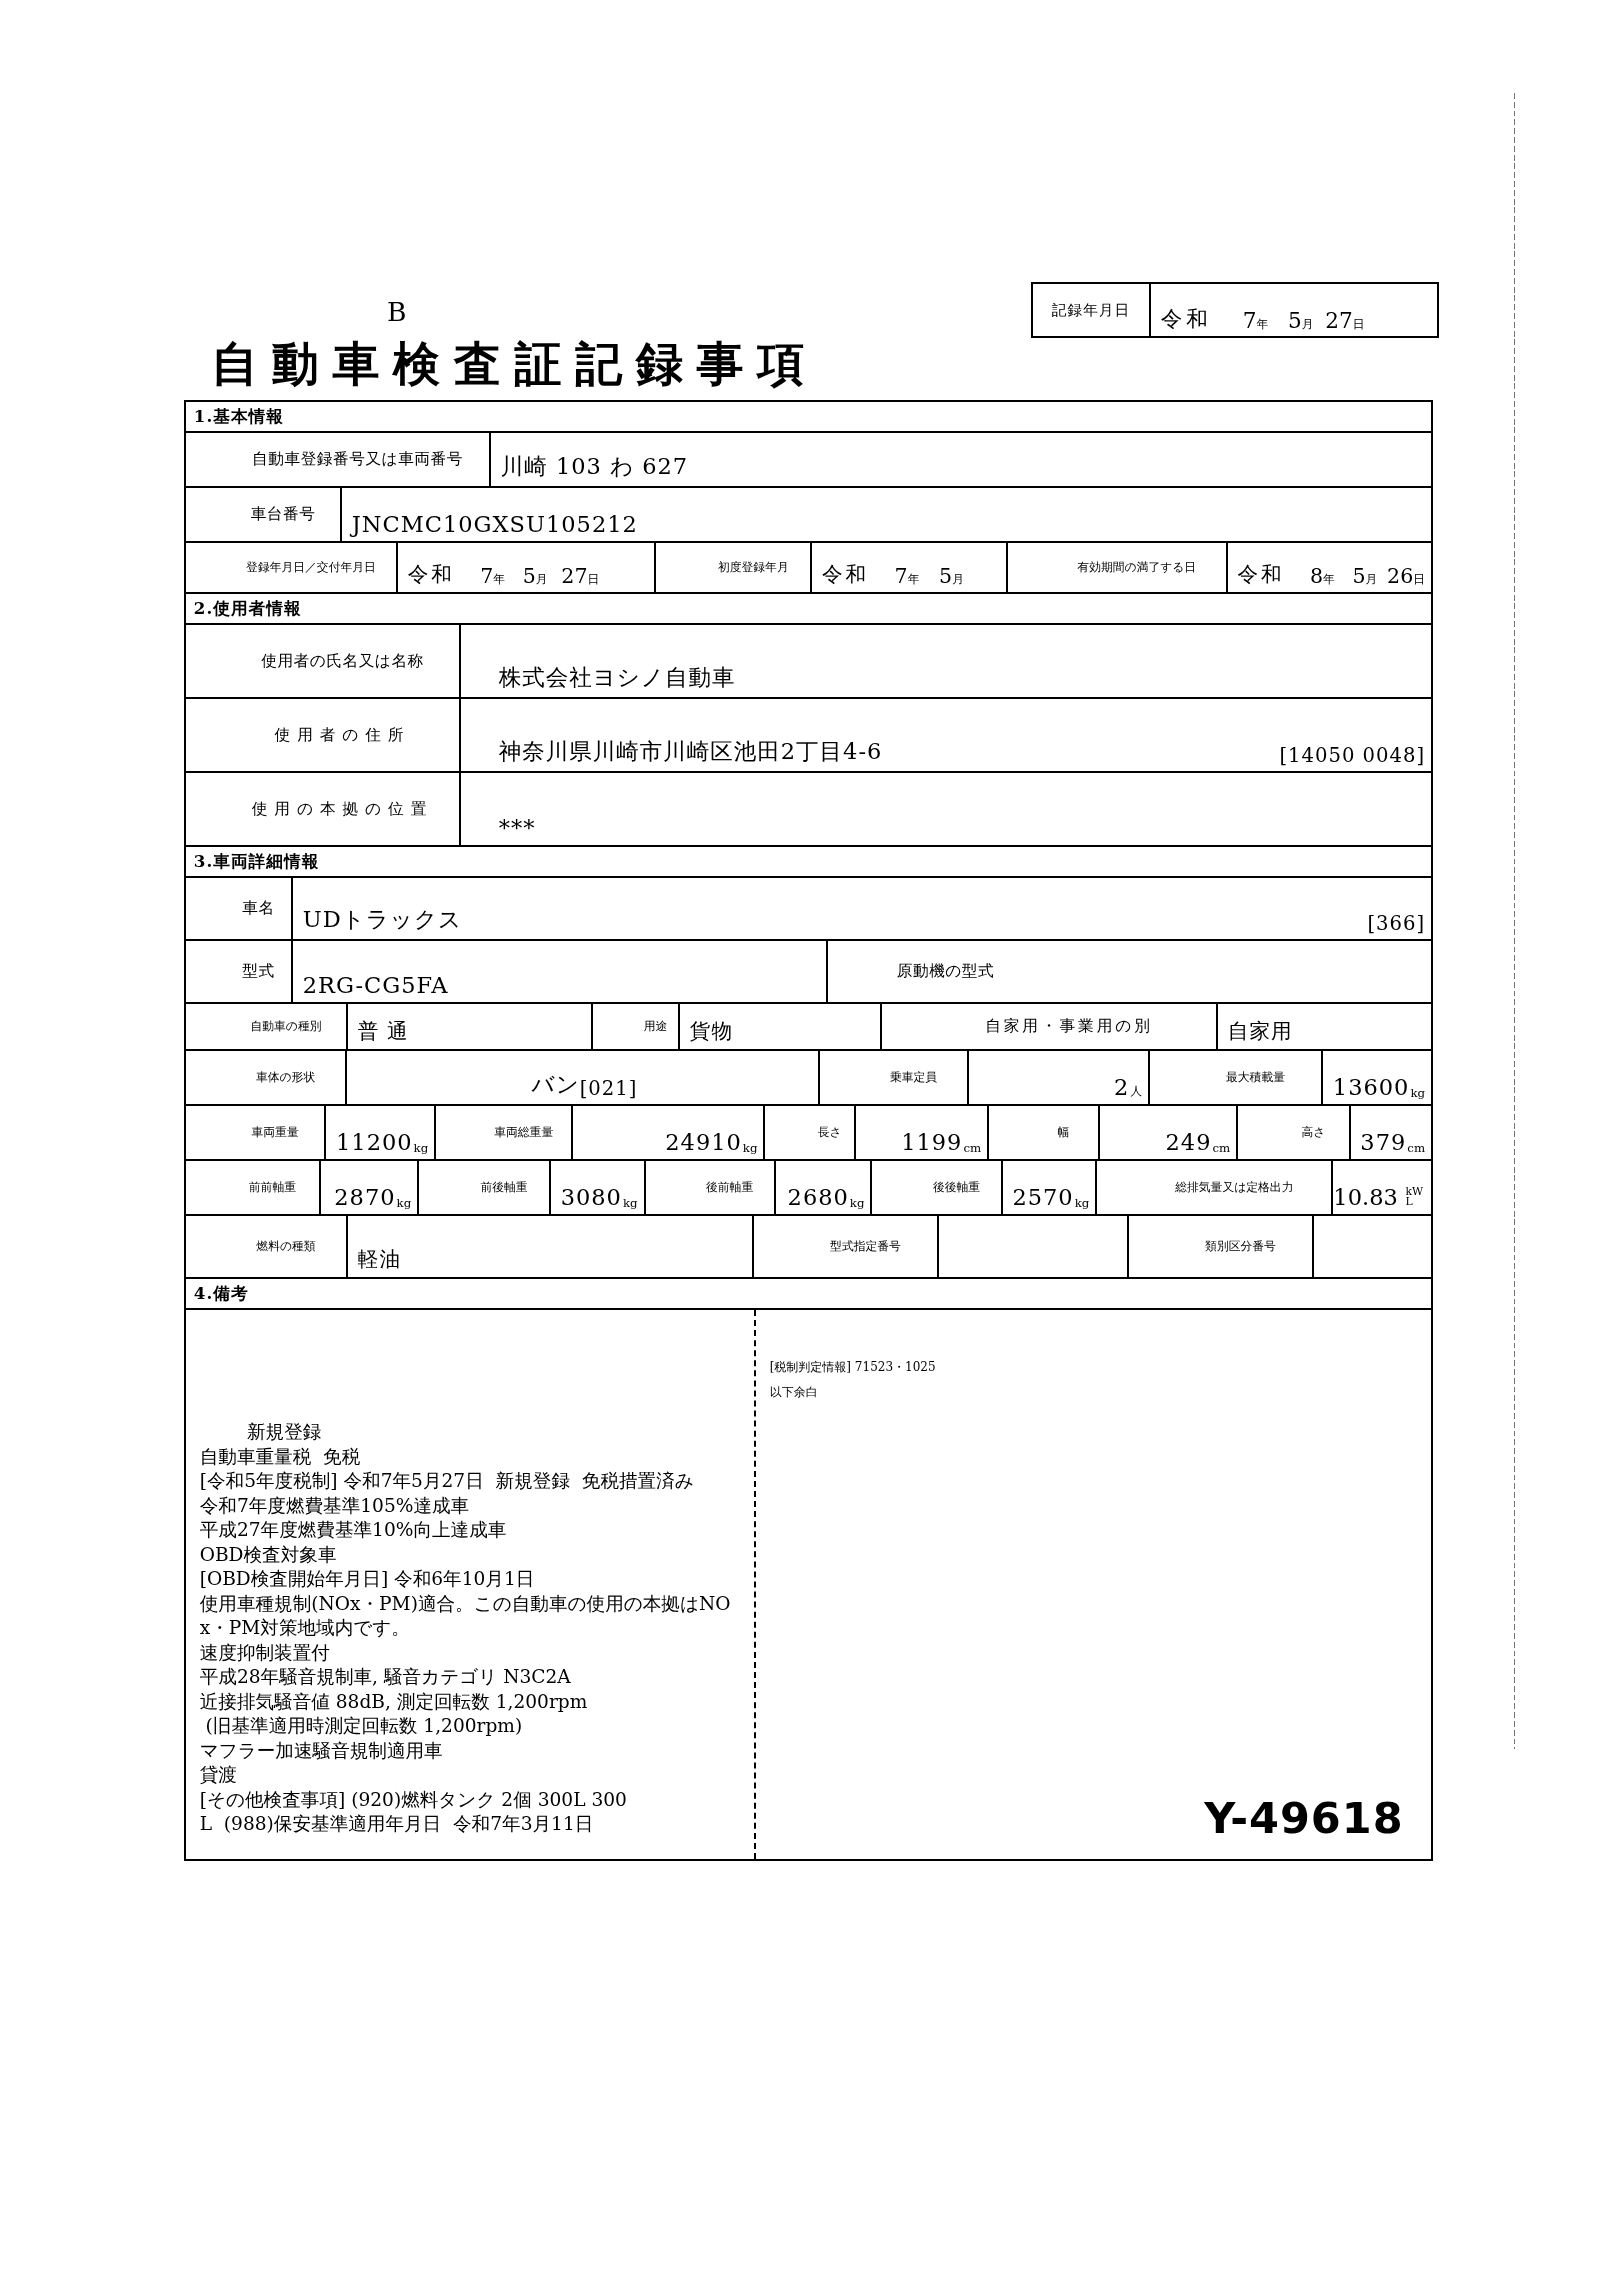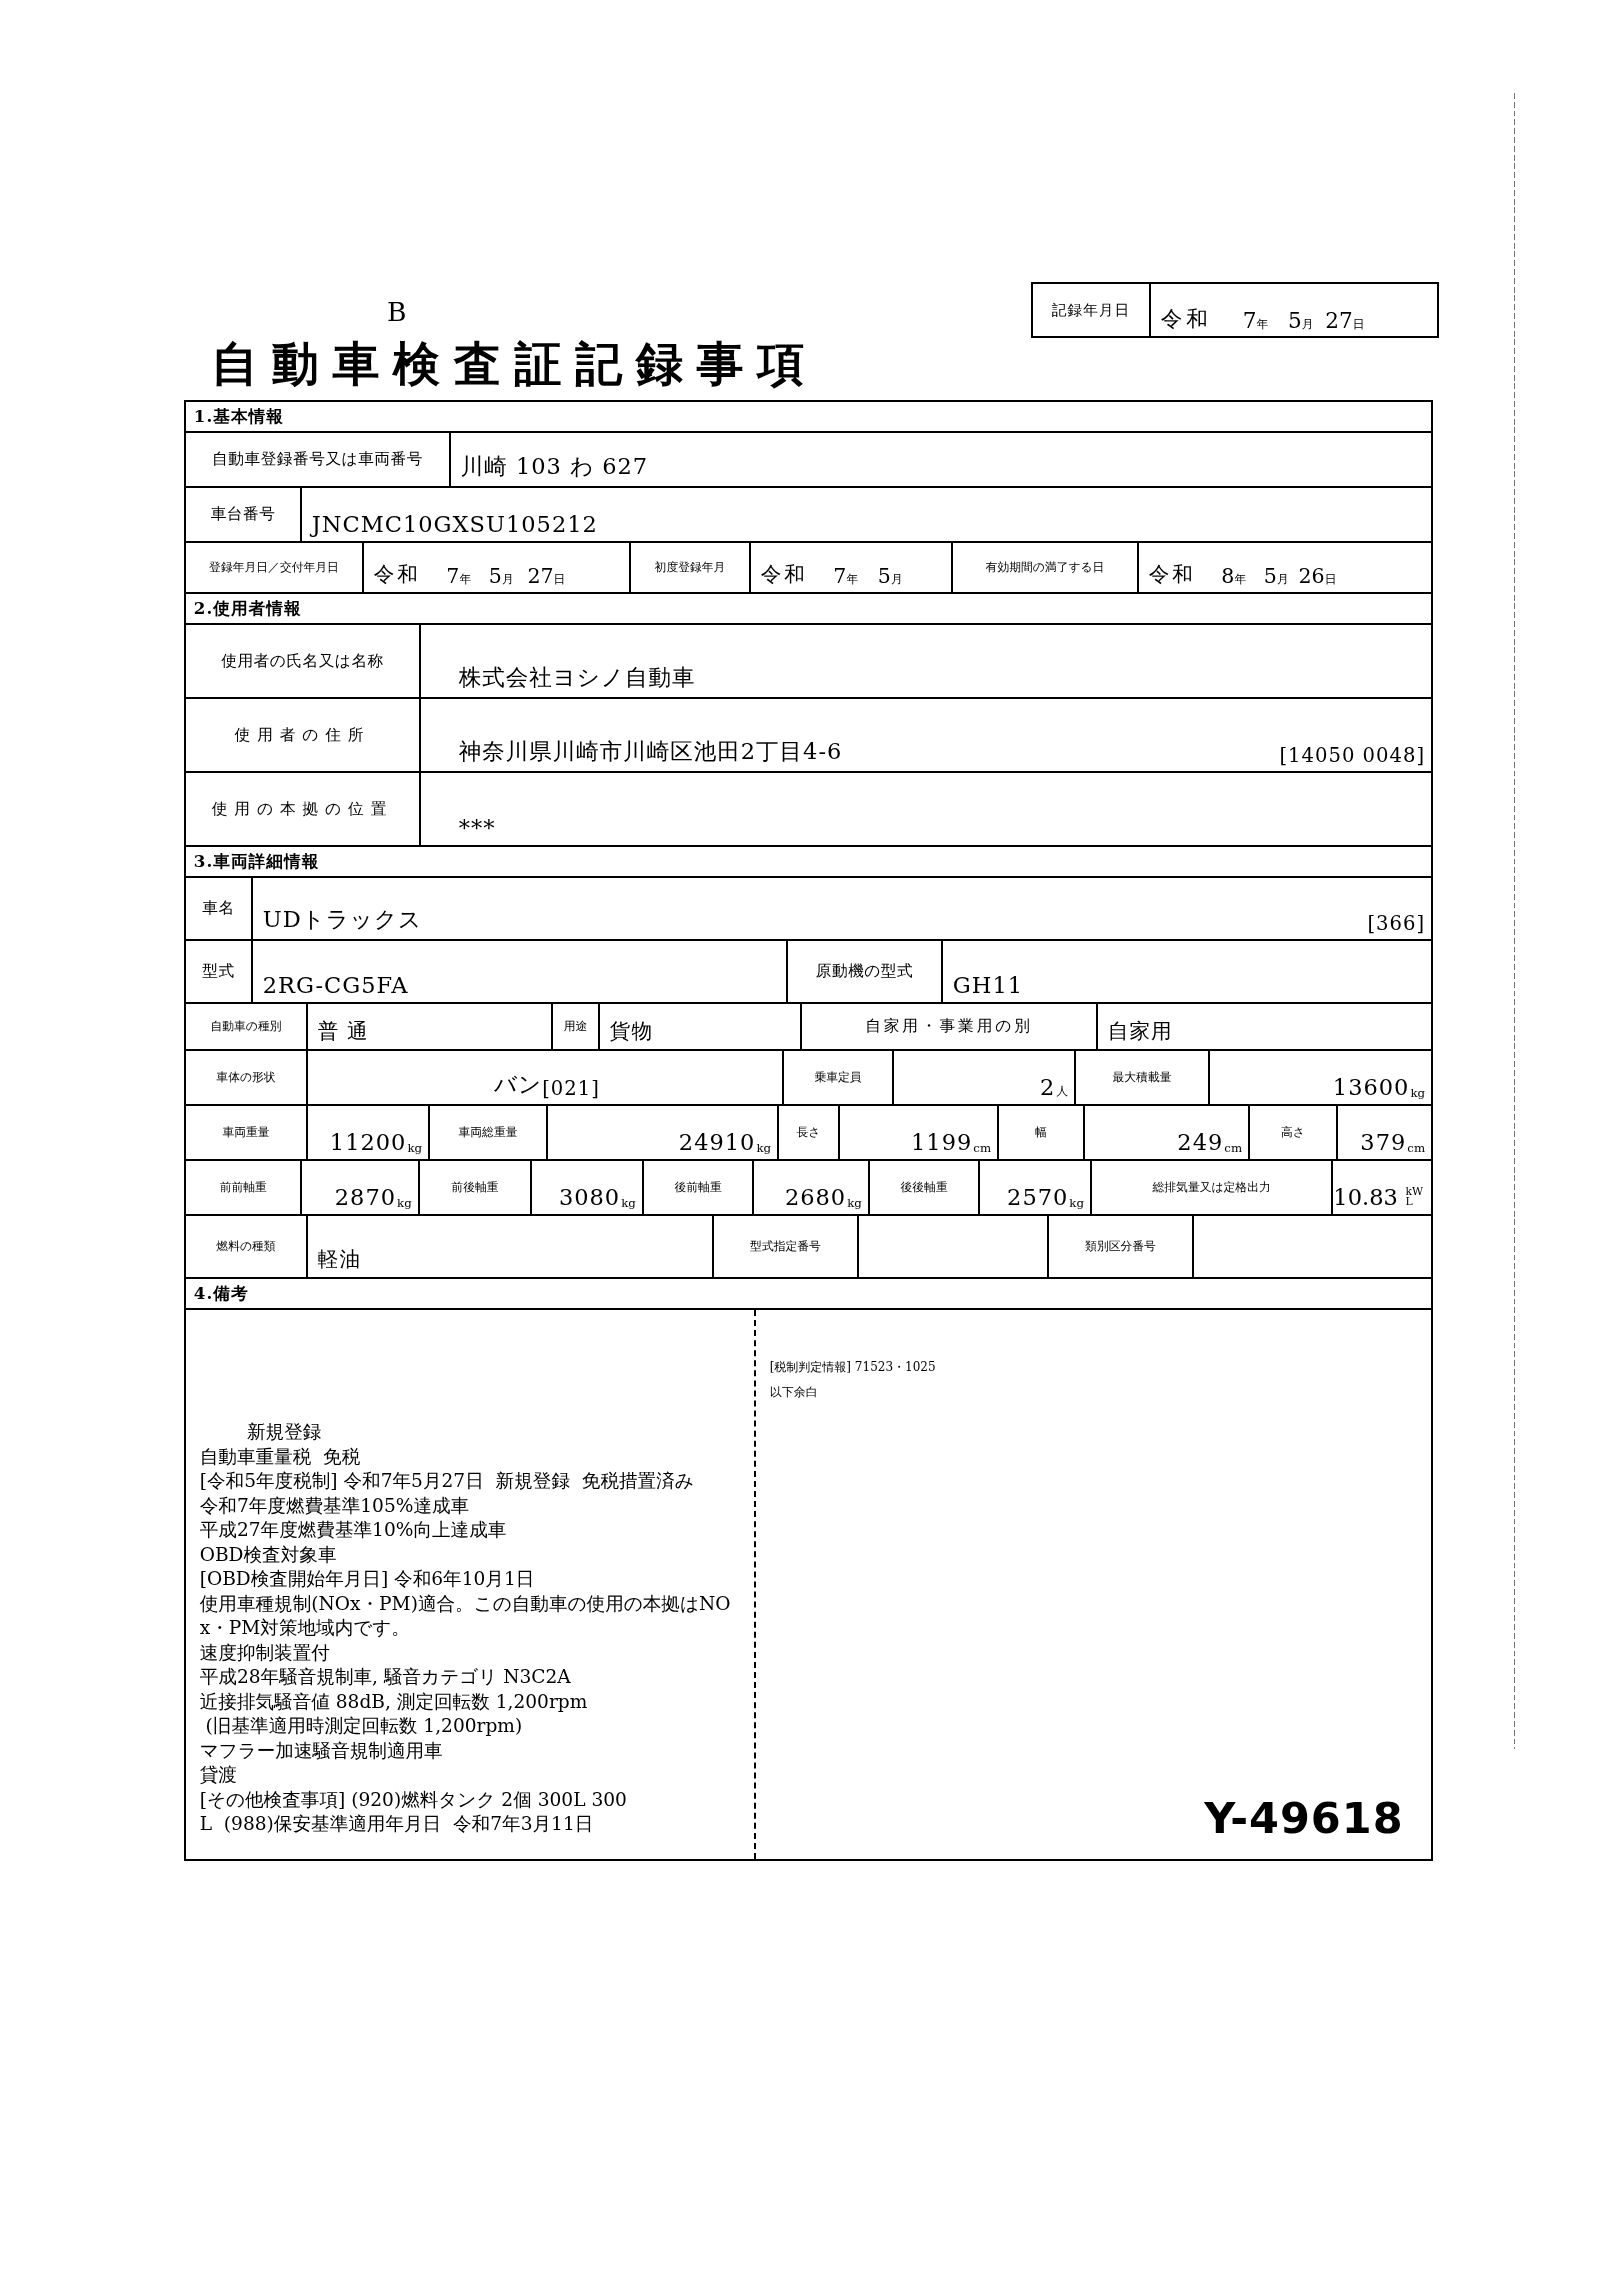--- a/index.html
+++ b/index.html
@@ -34,21 +34,21 @@
   .tbl{position:absolute;left:184px;top:400px;width:1249px;border:2px solid #000;
     border-bottom:2.9px solid #000;box-sizing:border-box;}
   .sechead{height:29px;border-bottom:2px solid #000;display:flex;align-items:center;
     padding-left:7.8px;font-size:16.7px;font-weight:700;letter-spacing:1px;
     font-family:"DejaVu Serif","Liberation Serif",serif;}
   .row{display:flex;border-bottom:2px solid #000;box-sizing:border-box;}
   .row:last-child{border-bottom:none;}
   .cell{box-sizing:border-box;border-right:2px solid #000;position:relative;display:flex;}
   .cell:last-child{border-right:none;}
   .lblc{align-items:center;justify-content:center;font-size:15.7px;letter-spacing:0.5px;
-    font-family:"DejaVu Serif","Liberation Serif",serif;}
+    font-family:"DejaVu Serif","Liberation Serif",serif;margin-left:40px;}
   .lblc.tiny{font-size:11.8px;letter-spacing:0;}
   .lblc.sp{letter-spacing:6.9px;}
   .valc{align-items:flex-end;justify-content:flex-start;padding:0 5.9px 3.9px 9.8px;
     font-family:"DejaVu Serif","Liberation Serif",serif;font-size:22.5px;letter-spacing:1px;}
   .valc.r{justify-content:flex-end;}
   .unit{font-size:11.8px;letter-spacing:0;margin-left:1px;}
   .dateval{font-family:"DejaVu Serif","Liberation Serif",serif;font-size:20.6px;
     display:flex;align-items:flex-end;padding:0 5.9px 3.9px 9.8px;white-space:nowrap;}
   .dateval b{font-weight:400;letter-spacing:2.9px;}
   .dateval i{font-style:normal;font-size:11.8px;}
@@ -174,21 +174,20 @@
       <div class="cell valc" style="flex:1;justify-content:space-between">
         <span>UDトラックス</span>
         <span style="font-size:19.6px">[366]</span>
       </div>
     </div>
 
     <div class="row h64">
       <div class="cell lblc" style="width:67px">型式</div>
       <div class="cell valc" style="width:535px">2RG-CG5FA</div>
       <div class="cell lblc" style="width:155px">原動機の型式</div>
-      <div class="cell valc" style="flex:1">GH11</div>
     </div>
 
     <div class="row h48">
       <div class="cell lblc tiny" style="width:122px">自動車の種別</div>
       <div class="cell valc" style="width:245px;font-size:20.6px">普 通</div>
       <div class="cell lblc tiny" style="width:47px">用途</div>
       <div class="cell valc" style="width:202px;font-size:20.6px">貨物</div>
       <div class="cell lblc" style="width:296px;letter-spacing:2.9px">自家用・事業用の別</div>
       <div class="cell valc" style="flex:1;font-size:20.6px">自家用</div>
     </div>

